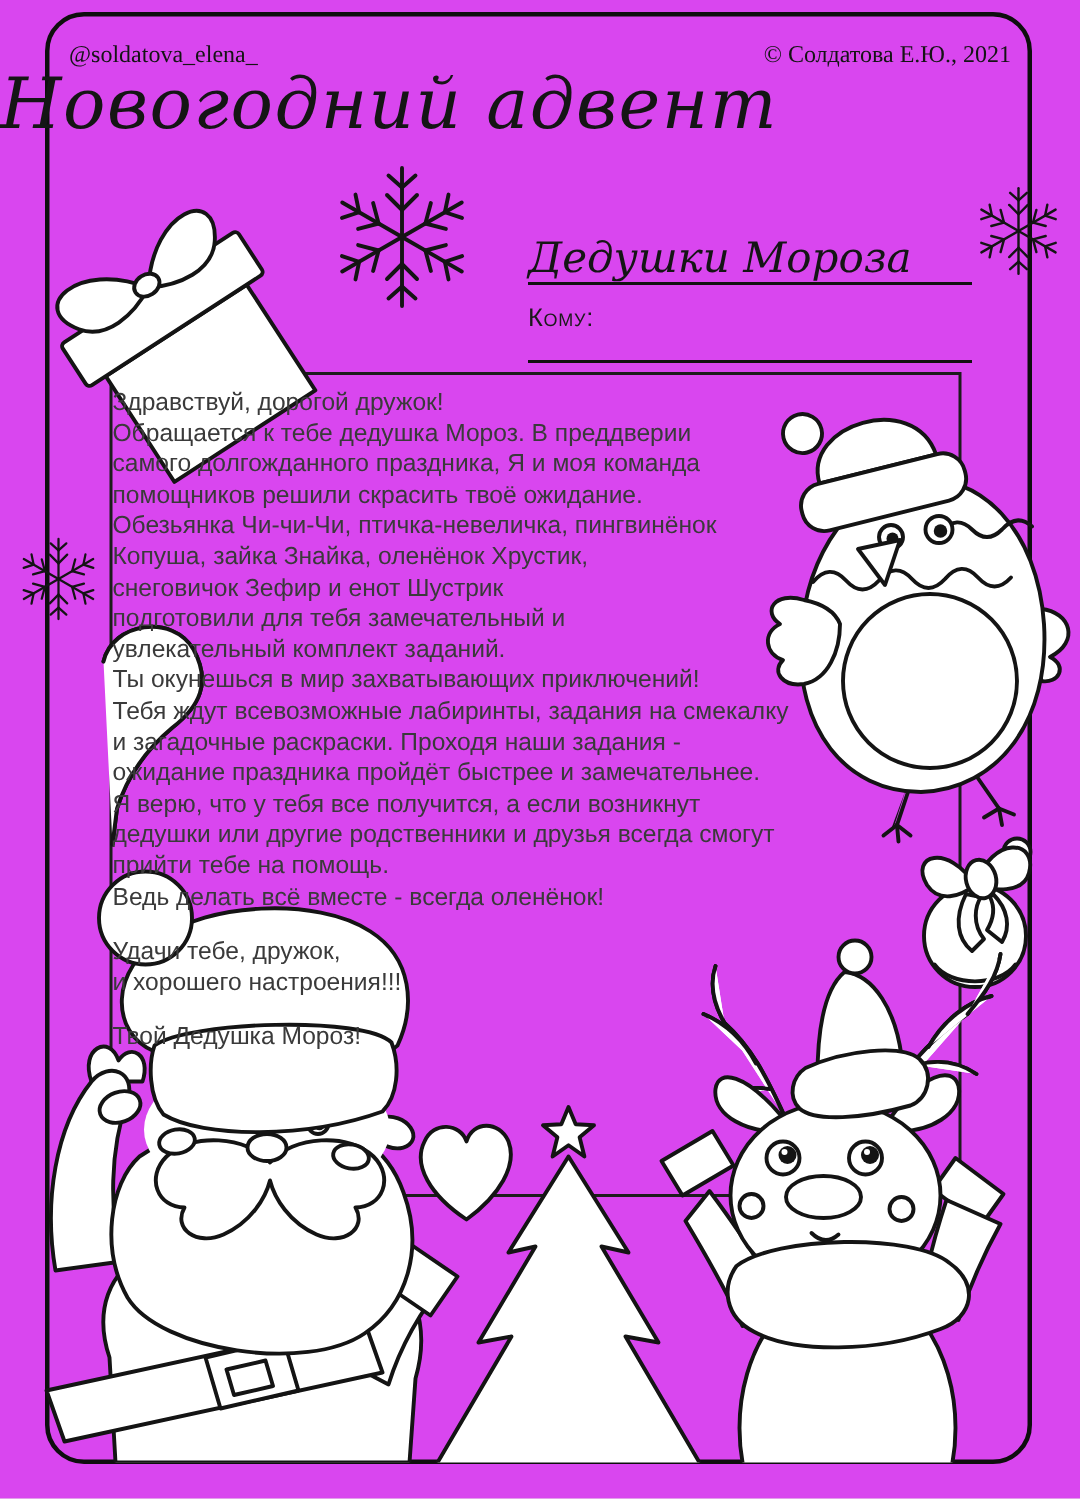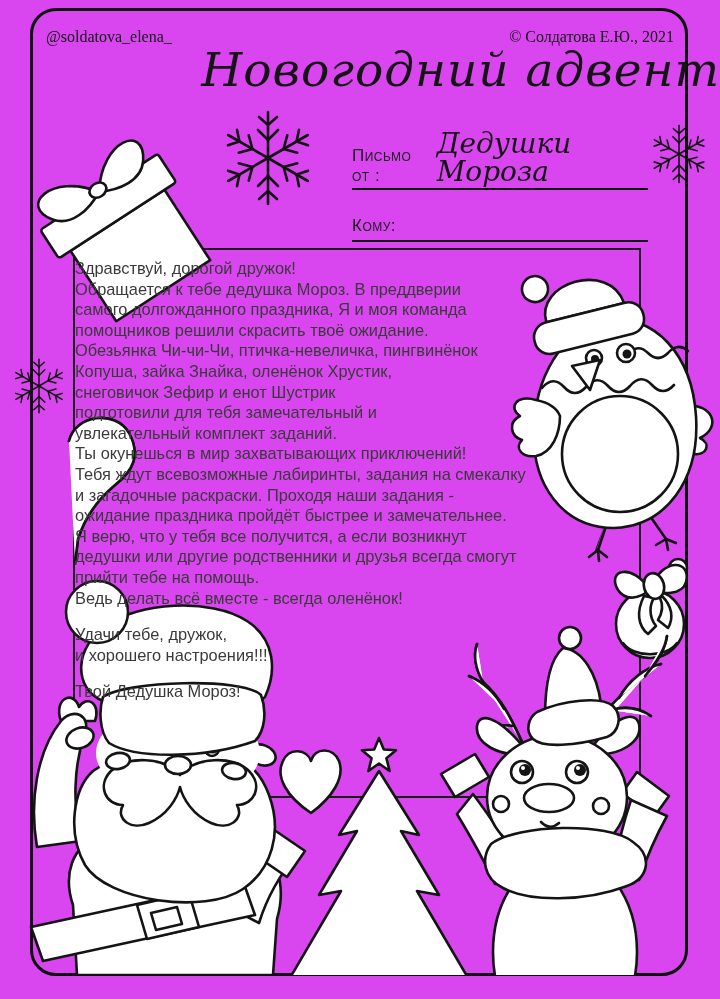--- a/index.html
+++ b/index.html
@@ -3,26 +3,26 @@
 <meta charset="utf-8">
 <style>
   html,body{margin:0;padding:0;background:#e8e8e8;}
   .page{position:relative;width:720px;height:999px;background:#d946ef;overflow:hidden;
         font-family:"Liberation Sans",sans-serif;color:#141414;}
   .abs{position:absolute;}
   .outer-border{left:30px;top:8px;width:652px;height:962px;border:3px solid #0e0e0e;border-radius:26px;}
   .letter-frame{left:73px;top:248px;width:564px;height:546px;border:2px solid #1c1c1c;}
   .handle{left:46px;top:28px;font-family:"Liberation Serif",serif;font-size:16px;}
   .copyright{right:46px;top:28px;font-family:"Liberation Serif",serif;font-size:16px;}
-  .title{left:0;right:0;top:42px;text-align:right;font-family:"DejaVu Serif",serif;
+  .title{left:0;right:0;top:42px;text-align:left;font-family:"DejaVu Serif",serif;
          font-style:italic;font-size:47px;letter-spacing:1px;color:#151515;}
   .from-row{left:352px;top:148px;width:296px;height:38px;border-bottom:2.5px solid #111;
             display:flex;align-items:flex-end;gap:8px;padding-bottom:2px;}
   .to-row{left:352px;top:202px;width:296px;height:34px;border-bottom:2.5px solid #111;
-          display:flex;align-items:flex-end;padding-bottom:4px;}
+          display:flex;align-items:flex-start;padding-bottom:4px;}
   .meta-label{font-variant:small-caps;font-size:17px;letter-spacing:.5px;color:#1a1a1a;}
   .script-value{font-family:"DejaVu Serif",serif;font-style:italic;font-size:28px;line-height:28px;color:#151515;margin-top:40px;}
   .letter-text{left:75px;top:258px;width:562px;text-align:left;font-size:16.4px;
                line-height:20.6px;color:#3a3a3a;z-index:40;}
   .closing{margin-top:16px;}
   .signature{margin-top:16px;}
   .ill{position:absolute;overflow:visible;}
   .ill.clip{overflow:hidden;}
   .ill path,.ill rect,.ill ellipse,.ill circle,.ill polygon{
       fill:#fff;stroke:#141414;stroke-width:2.6;stroke-linejoin:round;stroke-linecap:round;}
@@ -286,21 +286,20 @@
       <circle cx="176" cy="184" r="8"></circle>
     <ellipse cx="140" cy="330" rx="72" ry="98"></ellipse>
     <path d="M66,222 C92,202 184,200 208,220 C228,234 224,256 202,264 C160,280 104,280 78,266 C58,256 56,236 66,222 Z"></path>
   </svg>
 
   <div class="abs handle">@soldatova_elena_</div>
   <div class="abs copyright">© Солдатова Е.Ю., 2021</div>
   <div class="abs title">Новогодний адвент</div>
 
   <div class="abs from-row">
-    <span class="meta-label">Письмо от :</span>
     <span class="script-value">Дедушки Мороза</span>
   </div>
   <div class="abs to-row">
     <span class="meta-label">Кому:</span>
   </div>
 
   <div class="abs letter-text">
     <div>Здравствуй, дорогой дружок!</div>
     <div>Обращается к тебе дедушка Мороз. В преддверии</div>
     <div>самого долгожданного праздника, Я и моя команда</div>

